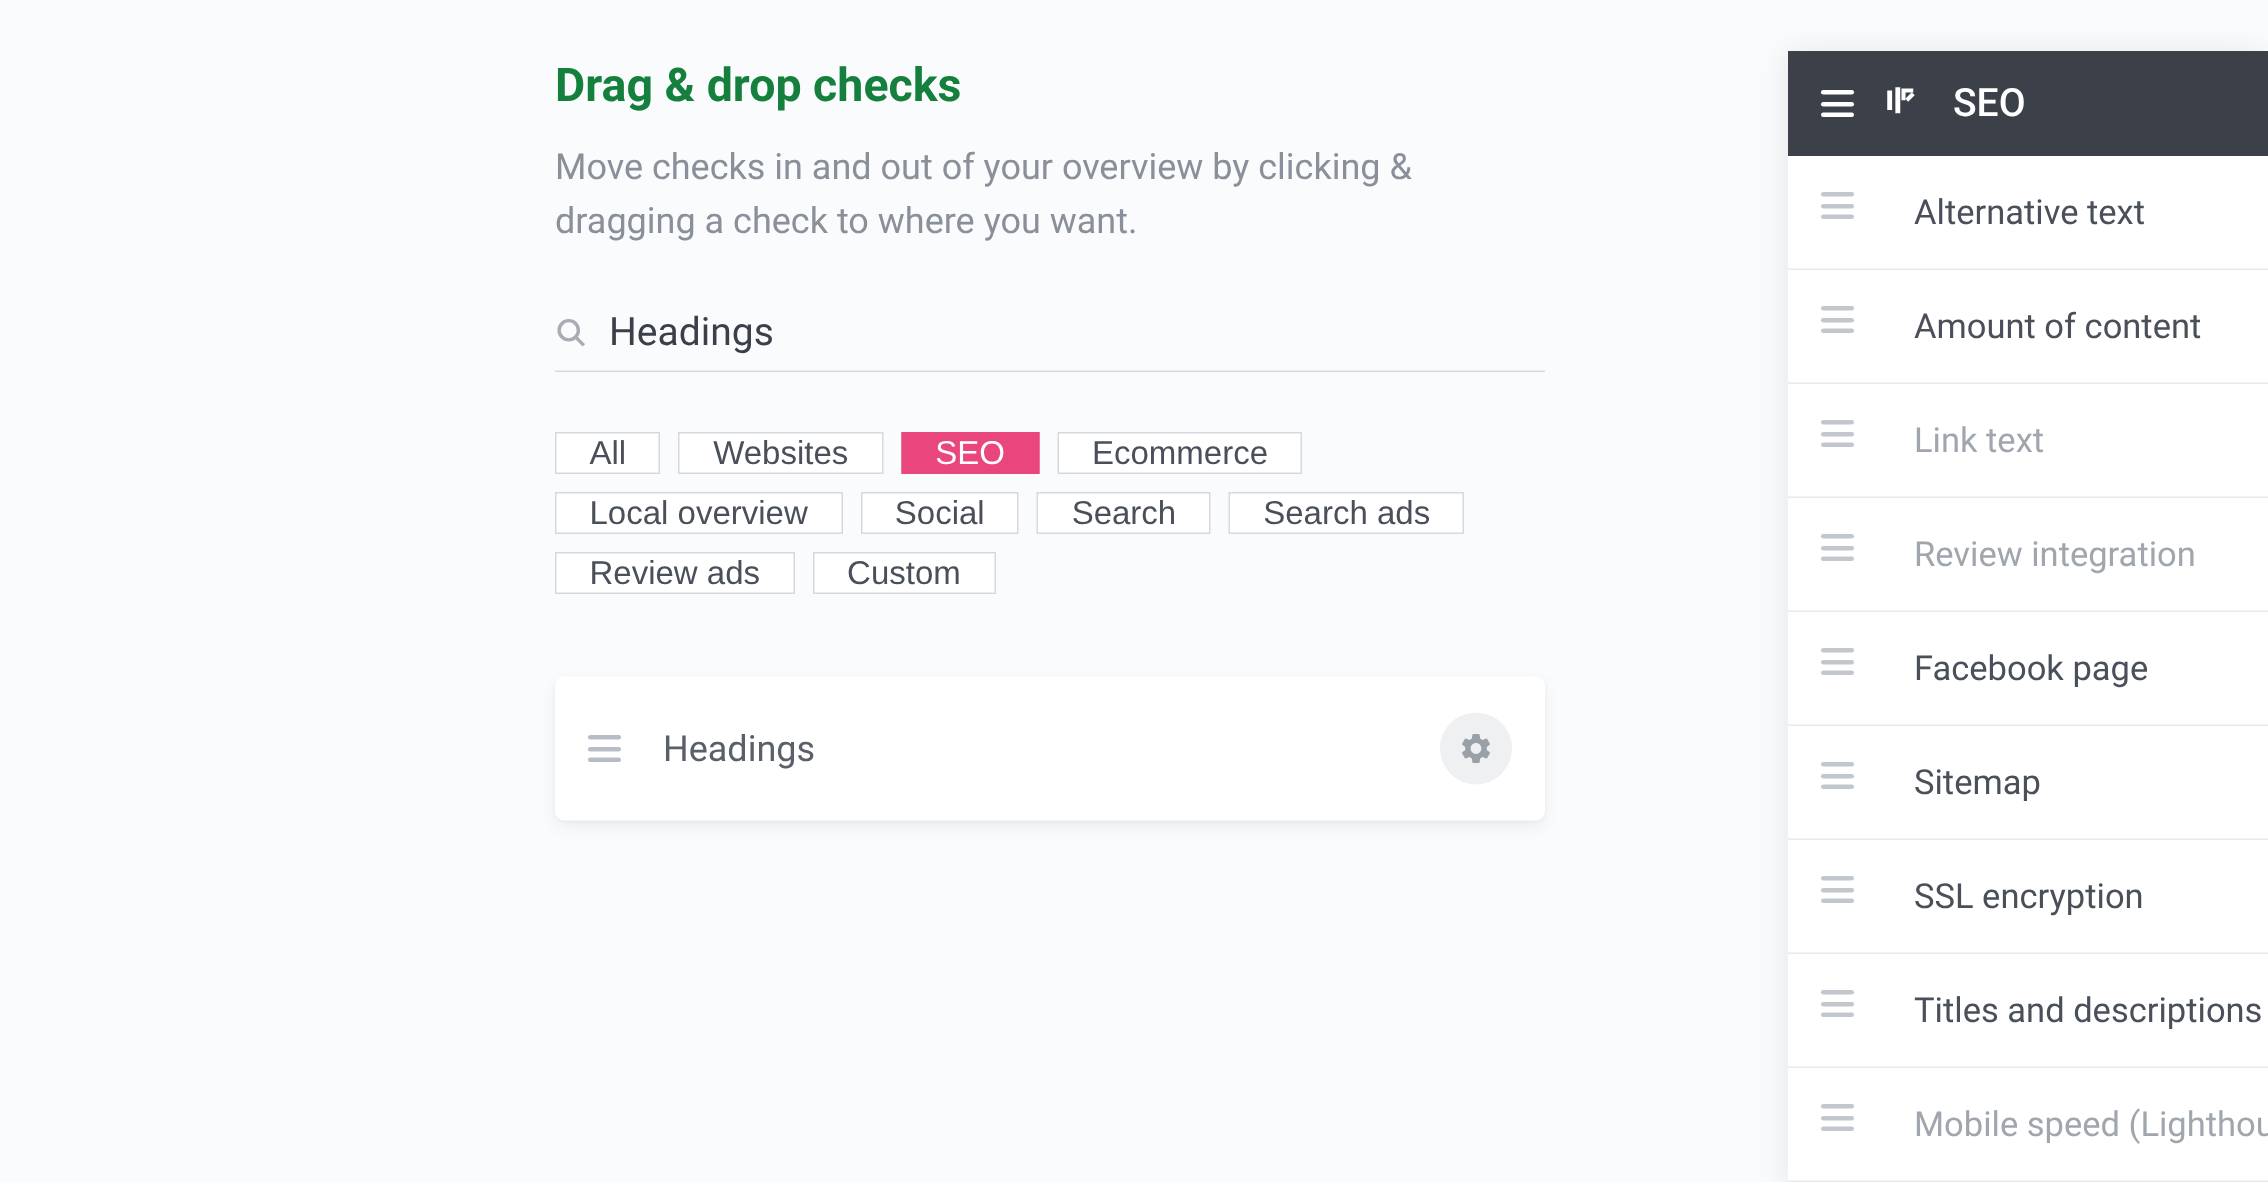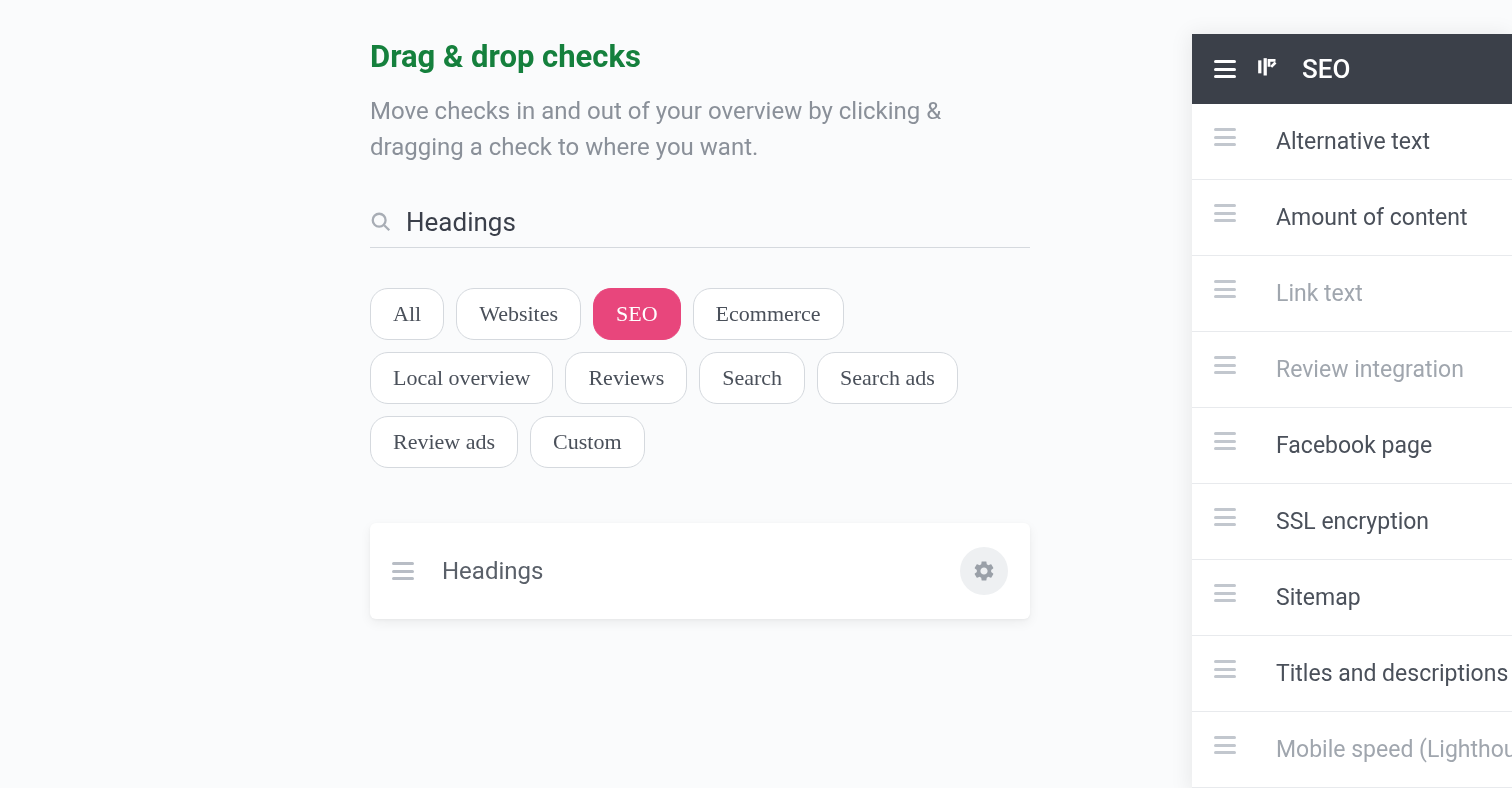--- a/index.html
+++ b/index.html
@@ -55,28 +55,28 @@
       flex: 1;
       font-family: inherit;
     }
     .filter-row {
       display: flex;
       flex-wrap: wrap;
       gap: 12px;
       margin-bottom: 55px;
     }
     .filter-chip {
-      padding: 12px 22px;
+      padding: 0 22px;
       border: 1px solid #d5d9de;
-      border-radius: 18px;
+      border-radius: 0;
       background: #ffffff;
       font-size: 22px;
       color: #4a505a;
       cursor: pointer;
-      font-family: Liberation Serif, serif;
+      font-family: Liberation Sans, sans-serif;
     }
     .filter-chip.active {
       background: #e8467c;
       border-color: #e8467c;
       color: #ffffff;
     }
     .result-card {
       background: #ffffff;
       border-radius: 6px;
       box-shadow: 0 4px 12px rgba(0,0,0,0.06), 0 1px 3px rgba(0,0,0,0.04);
@@ -199,21 +199,21 @@
     </svg>
     <input type="text" class="search-input" value="Headings" style="">
   </div>
 
   <div class="filter-row">
     <button class="filter-chip">All</button>
     <button class="filter-chip">Websites</button>
     <button class="filter-chip active">SEO</button>
     <button class="filter-chip">Ecommerce</button>
     <button class="filter-chip">Local overview</button>
-    <button class="filter-chip">Reviews</button>
+    <button class="filter-chip">Social</button>
     <button class="filter-chip">Search</button>
     <button class="filter-chip">Search ads</button>
     <button class="filter-chip">Review ads</button>
     <button class="filter-chip">Custom</button>
   </div>
 
   <div class="result-card">
     <div class="drag-lines">
       <span></span>
         <span></span>
@@ -283,36 +283,36 @@
         <span></span>
       </div>
     <div class="side-item-label">Facebook page</div>
   </div>
   <div class="side-item">
     <div class="side-item-drag">
         <span></span>
         <span></span>
         <span></span>
       </div>
+    <div class="side-item-label">Sitemap</div>
+  </div>
+  <div class="side-item">
+    <div class="side-item-drag">
+        <span></span>
+        <span></span>
+        <span></span>
+      </div>
     <div class="side-item-label">SSL encryption</div>
   </div>
   <div class="side-item">
     <div class="side-item-drag">
         <span></span>
         <span></span>
         <span></span>
       </div>
-    <div class="side-item-label">Sitemap</div>
-  </div>
-  <div class="side-item">
-    <div class="side-item-drag">
-        <span></span>
-        <span></span>
-        <span></span>
-      </div>
     <div class="side-item-label">Titles and descriptions</div>
   </div>
   <div class="side-item muted">
     <div class="side-item-drag">
         <span></span>
         <span></span>
         <span></span>
       </div>
     <div class="side-item-label">Mobile speed (Lighthouse)</div>
   </div>

